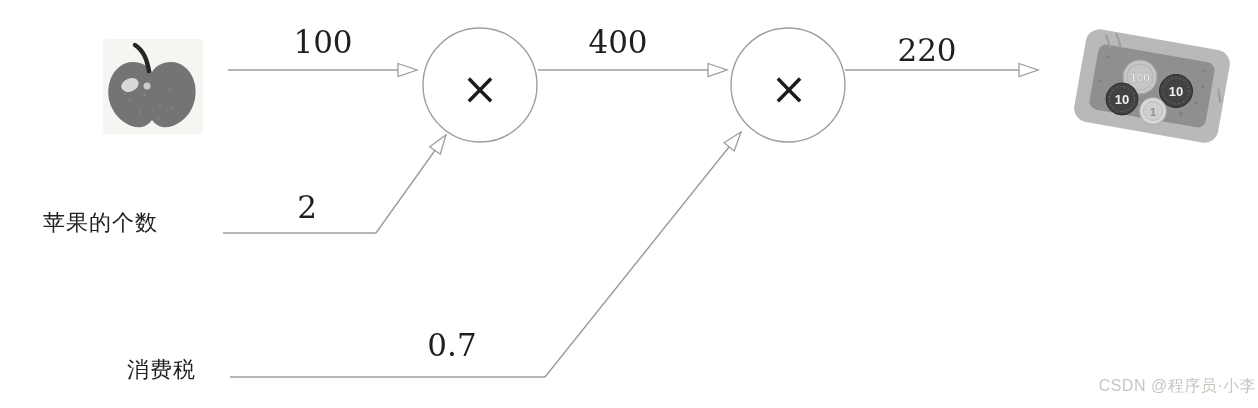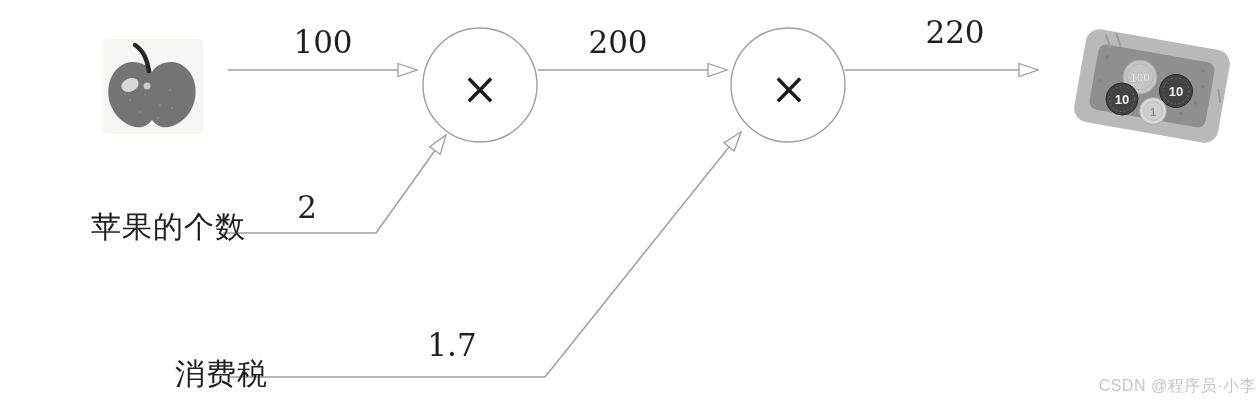--- a/index.html
+++ b/index.html
@@ -18,23 +18,22 @@
     color: #1f1f1f;
     white-space: nowrap;
     user-select: none;
   }
   .num {
     font-size: 31px;
     transform: translateX(-50%);
     text-align: center;
   }
   .cjk {
-    font-size: 30px;
+    font-size: 22px;
     letter-spacing: 1px;
-    margin-left: 48px;
   }
   .op {
     font-size: 44px;
     color: #1a1a1a;
     transform: translate(-50%, -50%);
   }
   .watermark {
     position: absolute;
     right: 2px;
     top: 376px;
@@ -130,27 +129,27 @@
       </g>
       <g>
         <circle cx="1153" cy="111" r="13.5" fill="#d8d8d8" stroke="#a8a8a8" stroke-width="1"></circle>
         <circle cx="1153" cy="111" r="9.5" fill="#cfcfcf" stroke="#bdbdbd" stroke-width="1"></circle>
         <text class="coin-label" x="1153" y="115.5" font-size="11" fill="#8f8f8f">1</text>
       </g>
     </g>
   </svg>
 
   <div class="lbl num" style="left:323px; top:27px;">100</div>
-  <div class="lbl num" style="left:618px; top:27px;">200</div>
-  <div class="lbl num" style="left:927px; top:17px;margin-left:28px;">220</div>
+  <div class="lbl num" style="left:618px; top:27px;">400</div>
+  <div class="lbl num" style="left:927px; top:35px;">220</div>
 
   <div class="lbl op" style="left:480px; top:89px;">×</div>
   <div class="lbl op" style="left:789px; top:89px;">×</div>
 
   <div class="lbl cjk" style="left:43px; top:212px;">苹果的个数</div>
   <div class="lbl num" style="left:307px; top:192px;">2</div>
 
   <div class="lbl cjk" style="left:127px; top:359px;">消费税</div>
-  <div class="lbl num" style="left:452px; top:330px;">1.7</div>
+  <div class="lbl num" style="left:452px; top:330px;">0.7</div>
 
   <div class="watermark">CSDN @程序员·小李</div>
 
 </div>
 
 </body></html>

